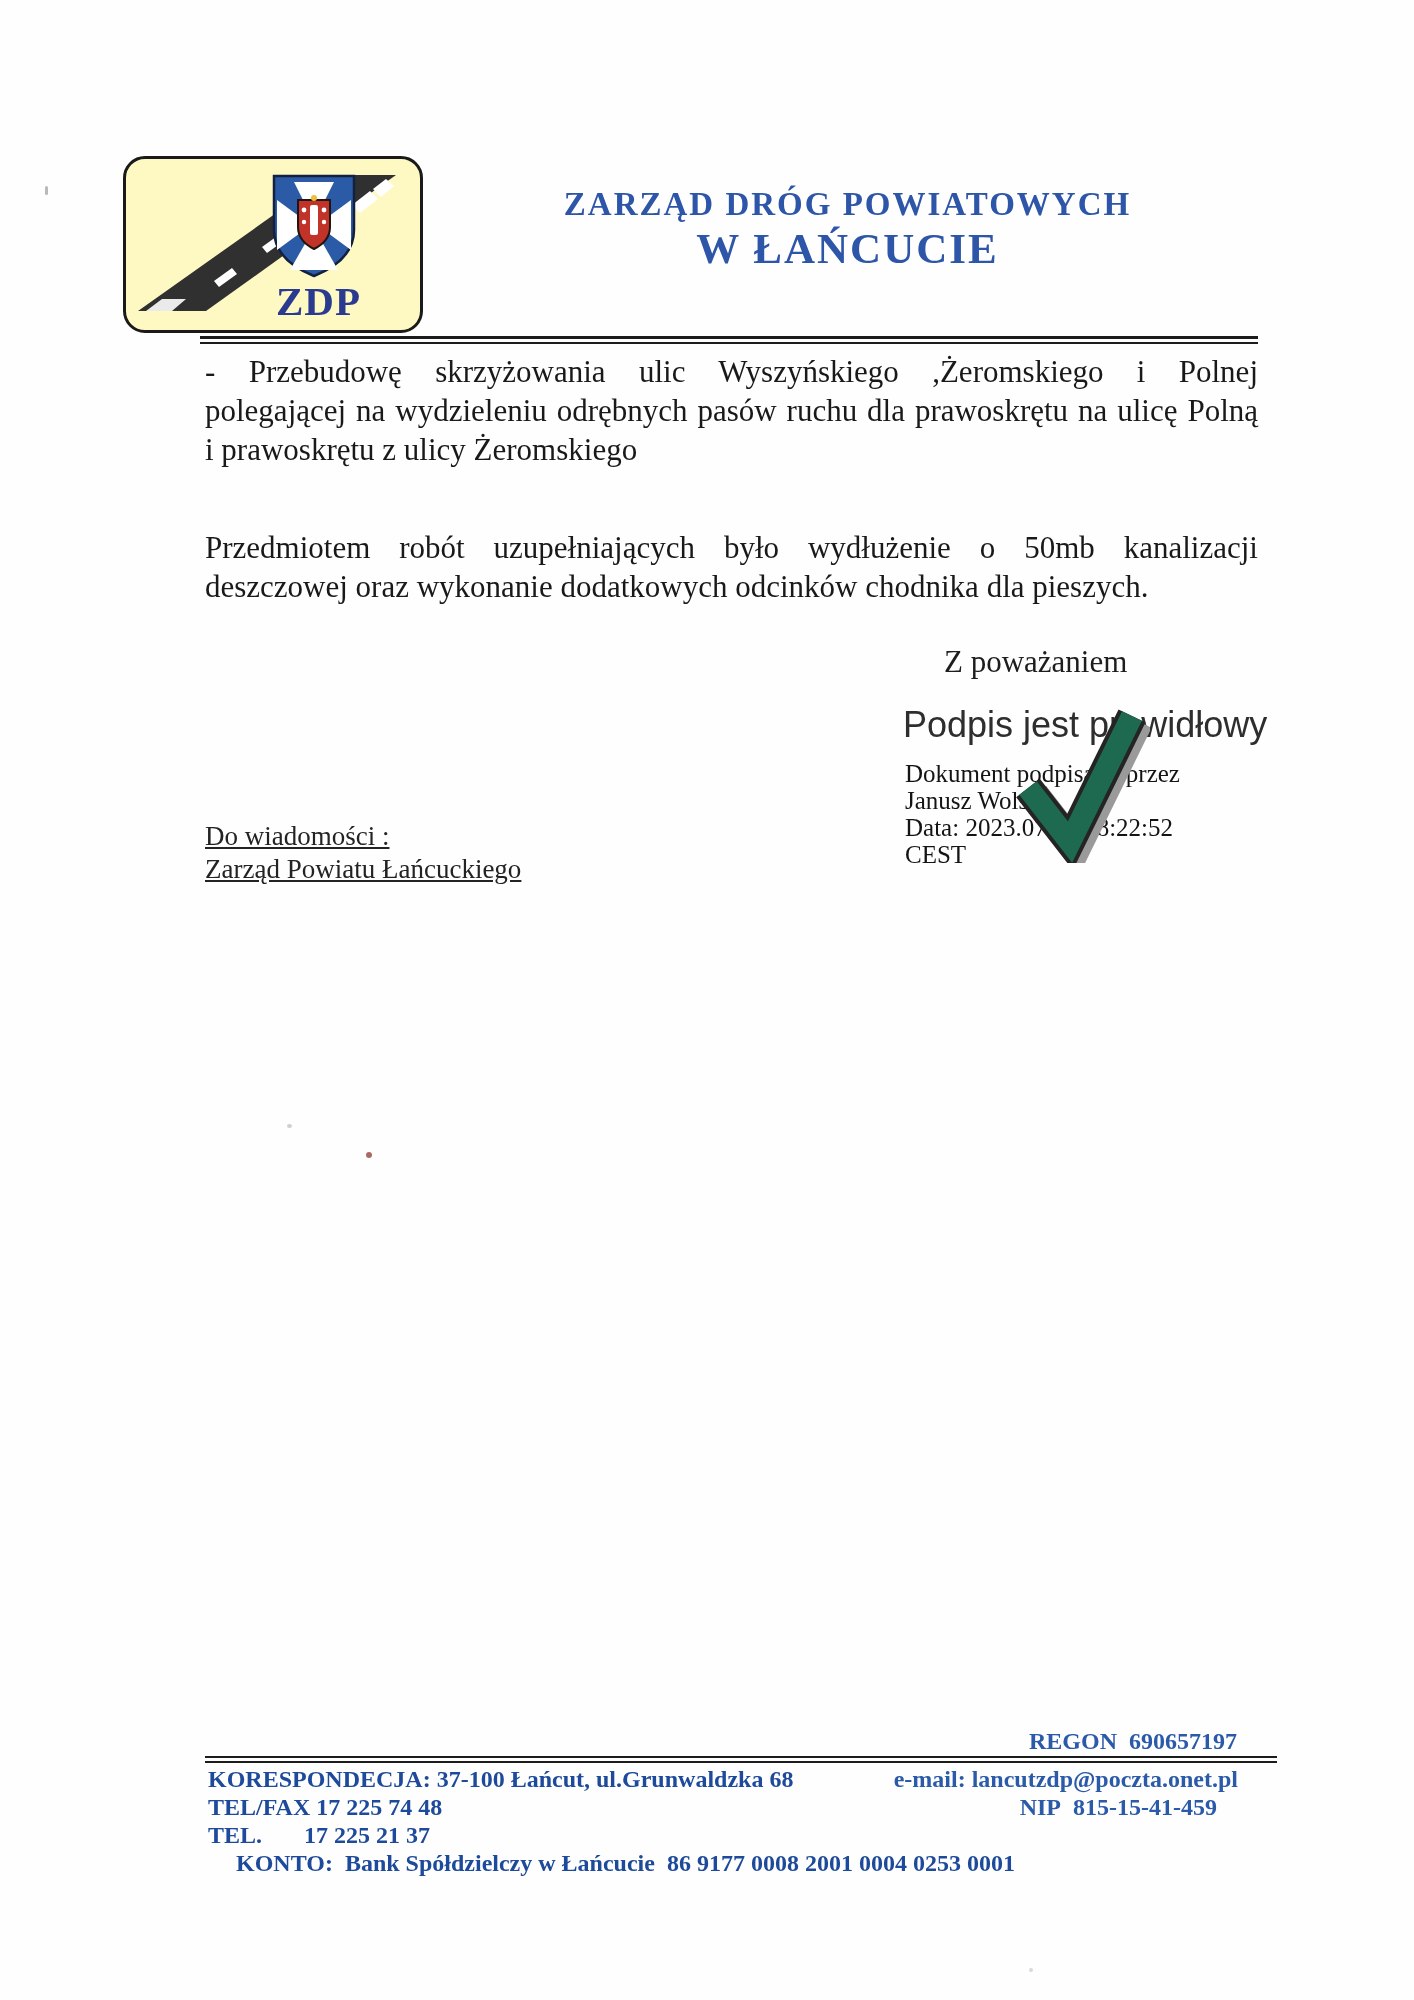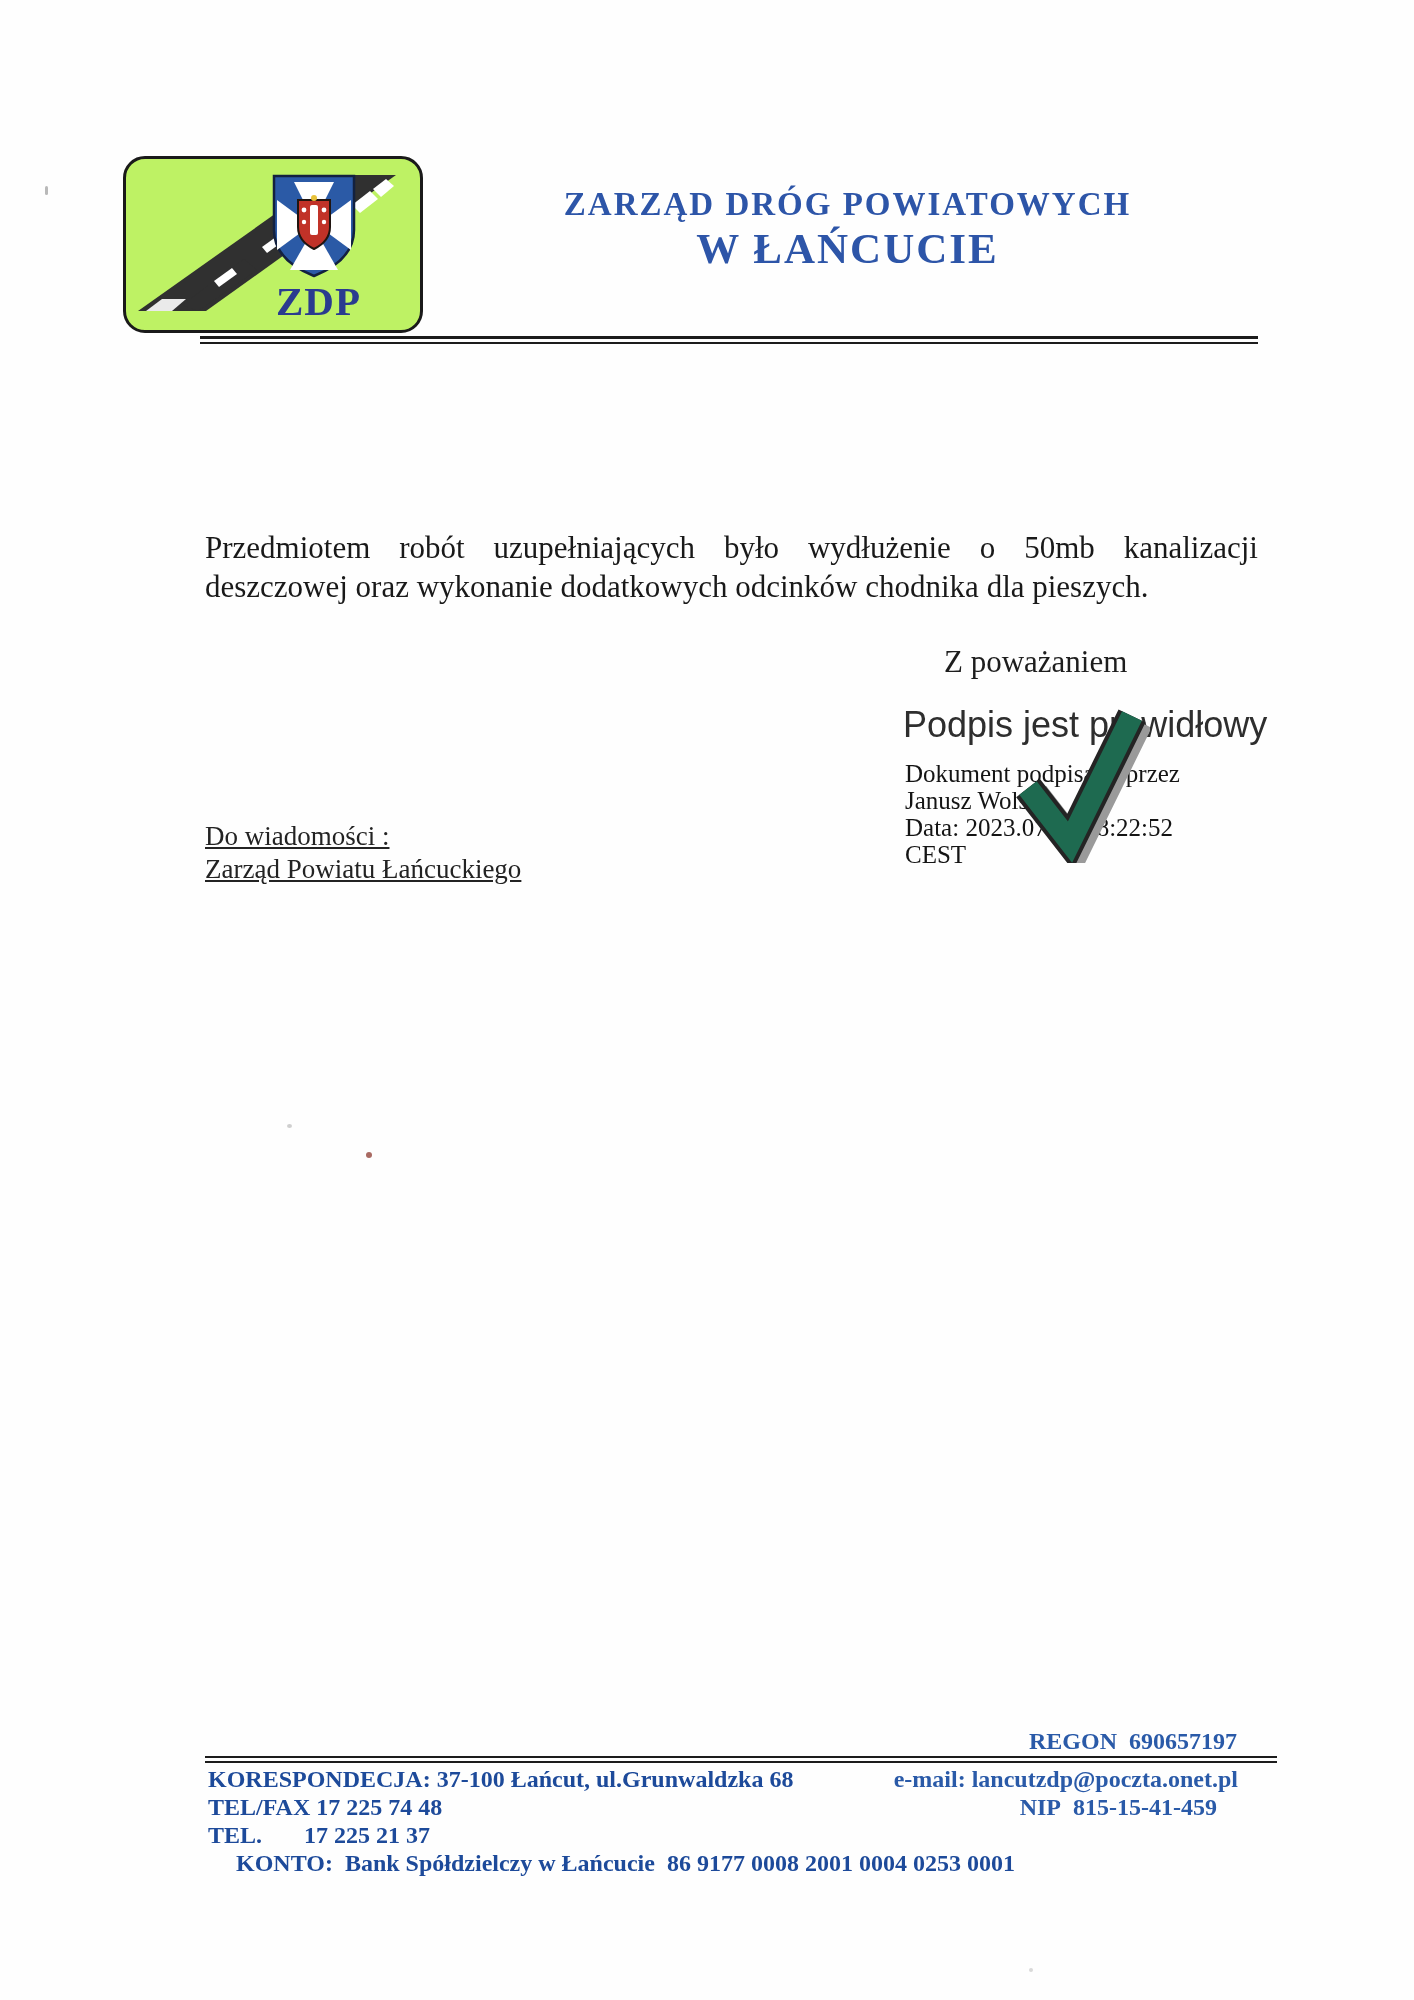--- a/index.html
+++ b/index.html
@@ -1,21 +1,21 @@
 <!DOCTYPE html>
 <html><head>
 <meta charset="utf-8">
 <style>
   html,body{margin:0;padding:0;background:#ffffff;}
   .page{position:relative;width:1414px;height:2000px;background:#fefefe;overflow:hidden;
         font-family:"Liberation Serif", serif;color:#1c1c1c;}
 
   
   .logo-box{position:absolute;left:123px;top:156px;width:294px;height:171px;
-            border:3px solid #1a1a1a;border-radius:22px;background:#bef264;overflow:hidden;}
+            border:3px solid #1a1a1a;border-radius:22px;background:#fef9c3;overflow:hidden;}
   .logo-road{position:absolute;left:0;top:0;width:100%;height:100%;}
   .logo-shield{position:absolute;left:140px;top:13px;width:96px;height:108px;}
   .logo-zdp{position:absolute;left:150px;top:118px;width:110px;
             font-weight:bold;font-size:41px;letter-spacing:1px;color:#2a3b8f;
             font-family:"Liberation Serif", serif;}
 
   
   .header-block{position:absolute;left:520px;top:186px;width:655px;text-align:center;
                 color:#2d55a8;font-weight:bold;font-family:"Liberation Serif", serif;}
   .header-line1{font-size:33px;letter-spacing:2px;white-space:nowrap;}
@@ -107,20 +107,25 @@
     <div class="logo-zdp">ZDP</div>
   </div>
 
   <div class="header-block">
     <div class="header-line1">ZARZĄD DRÓG POWIATOWYCH</div>
     <div class="header-line2">W ŁAŃCUCIE</div>
   </div>
 
   <div class="double-rule rule-top"></div>
 
+  <div class="para p1">
+    <div class="jline">- Przebudowę skrzyżowania ulic Wyszyńskiego ,Żeromskiego i Polnej</div>
+    <div class="jline">polegającej na wydzieleniu odrębnych pasów ruchu dla prawoskrętu na ulicę Polną</div>
+    <div class="lline">i prawoskrętu z ulicy Żeromskiego</div>
+  </div>
 
   <div class="para p2">
     <div class="jline">Przedmiotem robót uzupełniających było wydłużenie o 50mb kanalizacji</div>
     <div class="lline">deszczowej oraz wykonanie dodatkowych odcinków chodnika dla pieszych.</div>
   </div>
 
   <div class="closing">Z poważaniem</div>
 
   <div class="sig-status">Podpis jest prawidłowy</div>
   <div class="sig-details">

